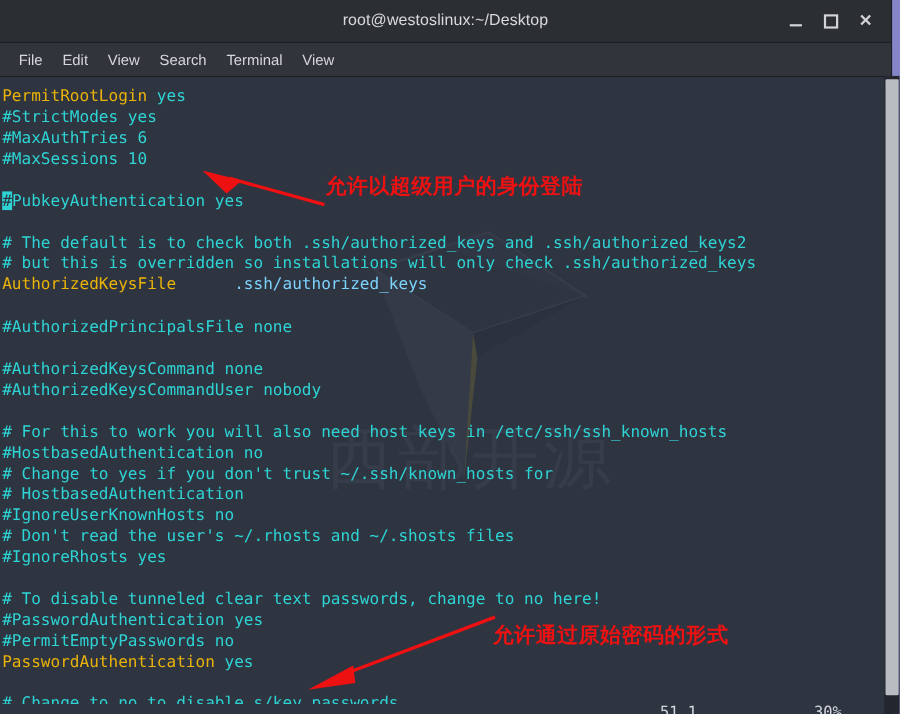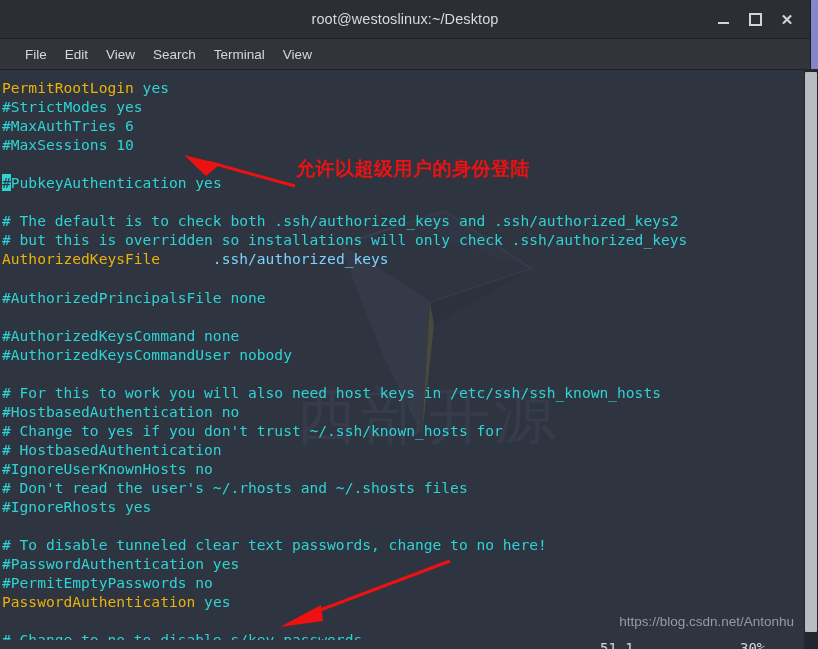--- a/index.html
+++ b/index.html
@@ -90,21 +90,21 @@
     font-weight: bold;
   }
 
   
   #menubar {
     height: 30px;
     background: #31343a;
     border-bottom: 1px solid #1d1f24;
     display: flex;
     align-items: center;
-    padding-left: 16px;
+    padding-left: 8px;
   }
   .menu-item {
     color: #d5d7db;
     font-size: 13.5px;
     font-family: "Liberation Sans", sans-serif;
     padding: 4px 9px;
     cursor: default;
   }
 
   
@@ -271,22 +271,22 @@
       <svg class="anno-svg" style="left:180px; top:80px; width:120px; height:45px;" viewBox="0 0 120 45">
         <line x1="115" y1="36" x2="28" y2="12" stroke="#ee1111" stroke-width="3"></line>
         <polygon points="4,5 40,14 26,26" fill="#ee1111"></polygon>
       </svg>
       <div class="anno-text" style="left:296px; top:86px;">允许以超级用户的身份登陆</div>
 
       <svg class="anno-svg" style="left:275px; top:487px; width:180px; height:75px;" viewBox="0 0 180 75">
         <line x1="175" y1="4" x2="32" y2="58" stroke="#ee1111" stroke-width="3"></line>
         <polygon points="5,70 46,48 48,64" fill="#ee1111"></polygon>
       </svg>
-
-      <div id="csdn-wm">https://blog.csdn.net/Antonhu</div>
+      <div class="anno-text" style="left:448px; top:495px;">允许通过原始密码的形式</div>
+
 
       <div id="statusline">
         <span id="status-pos">51,1</span>
         <span id="status-pct">30%</span>
       </div>
 
     </div>
   </div>
 
   <div id="scrollbar">

